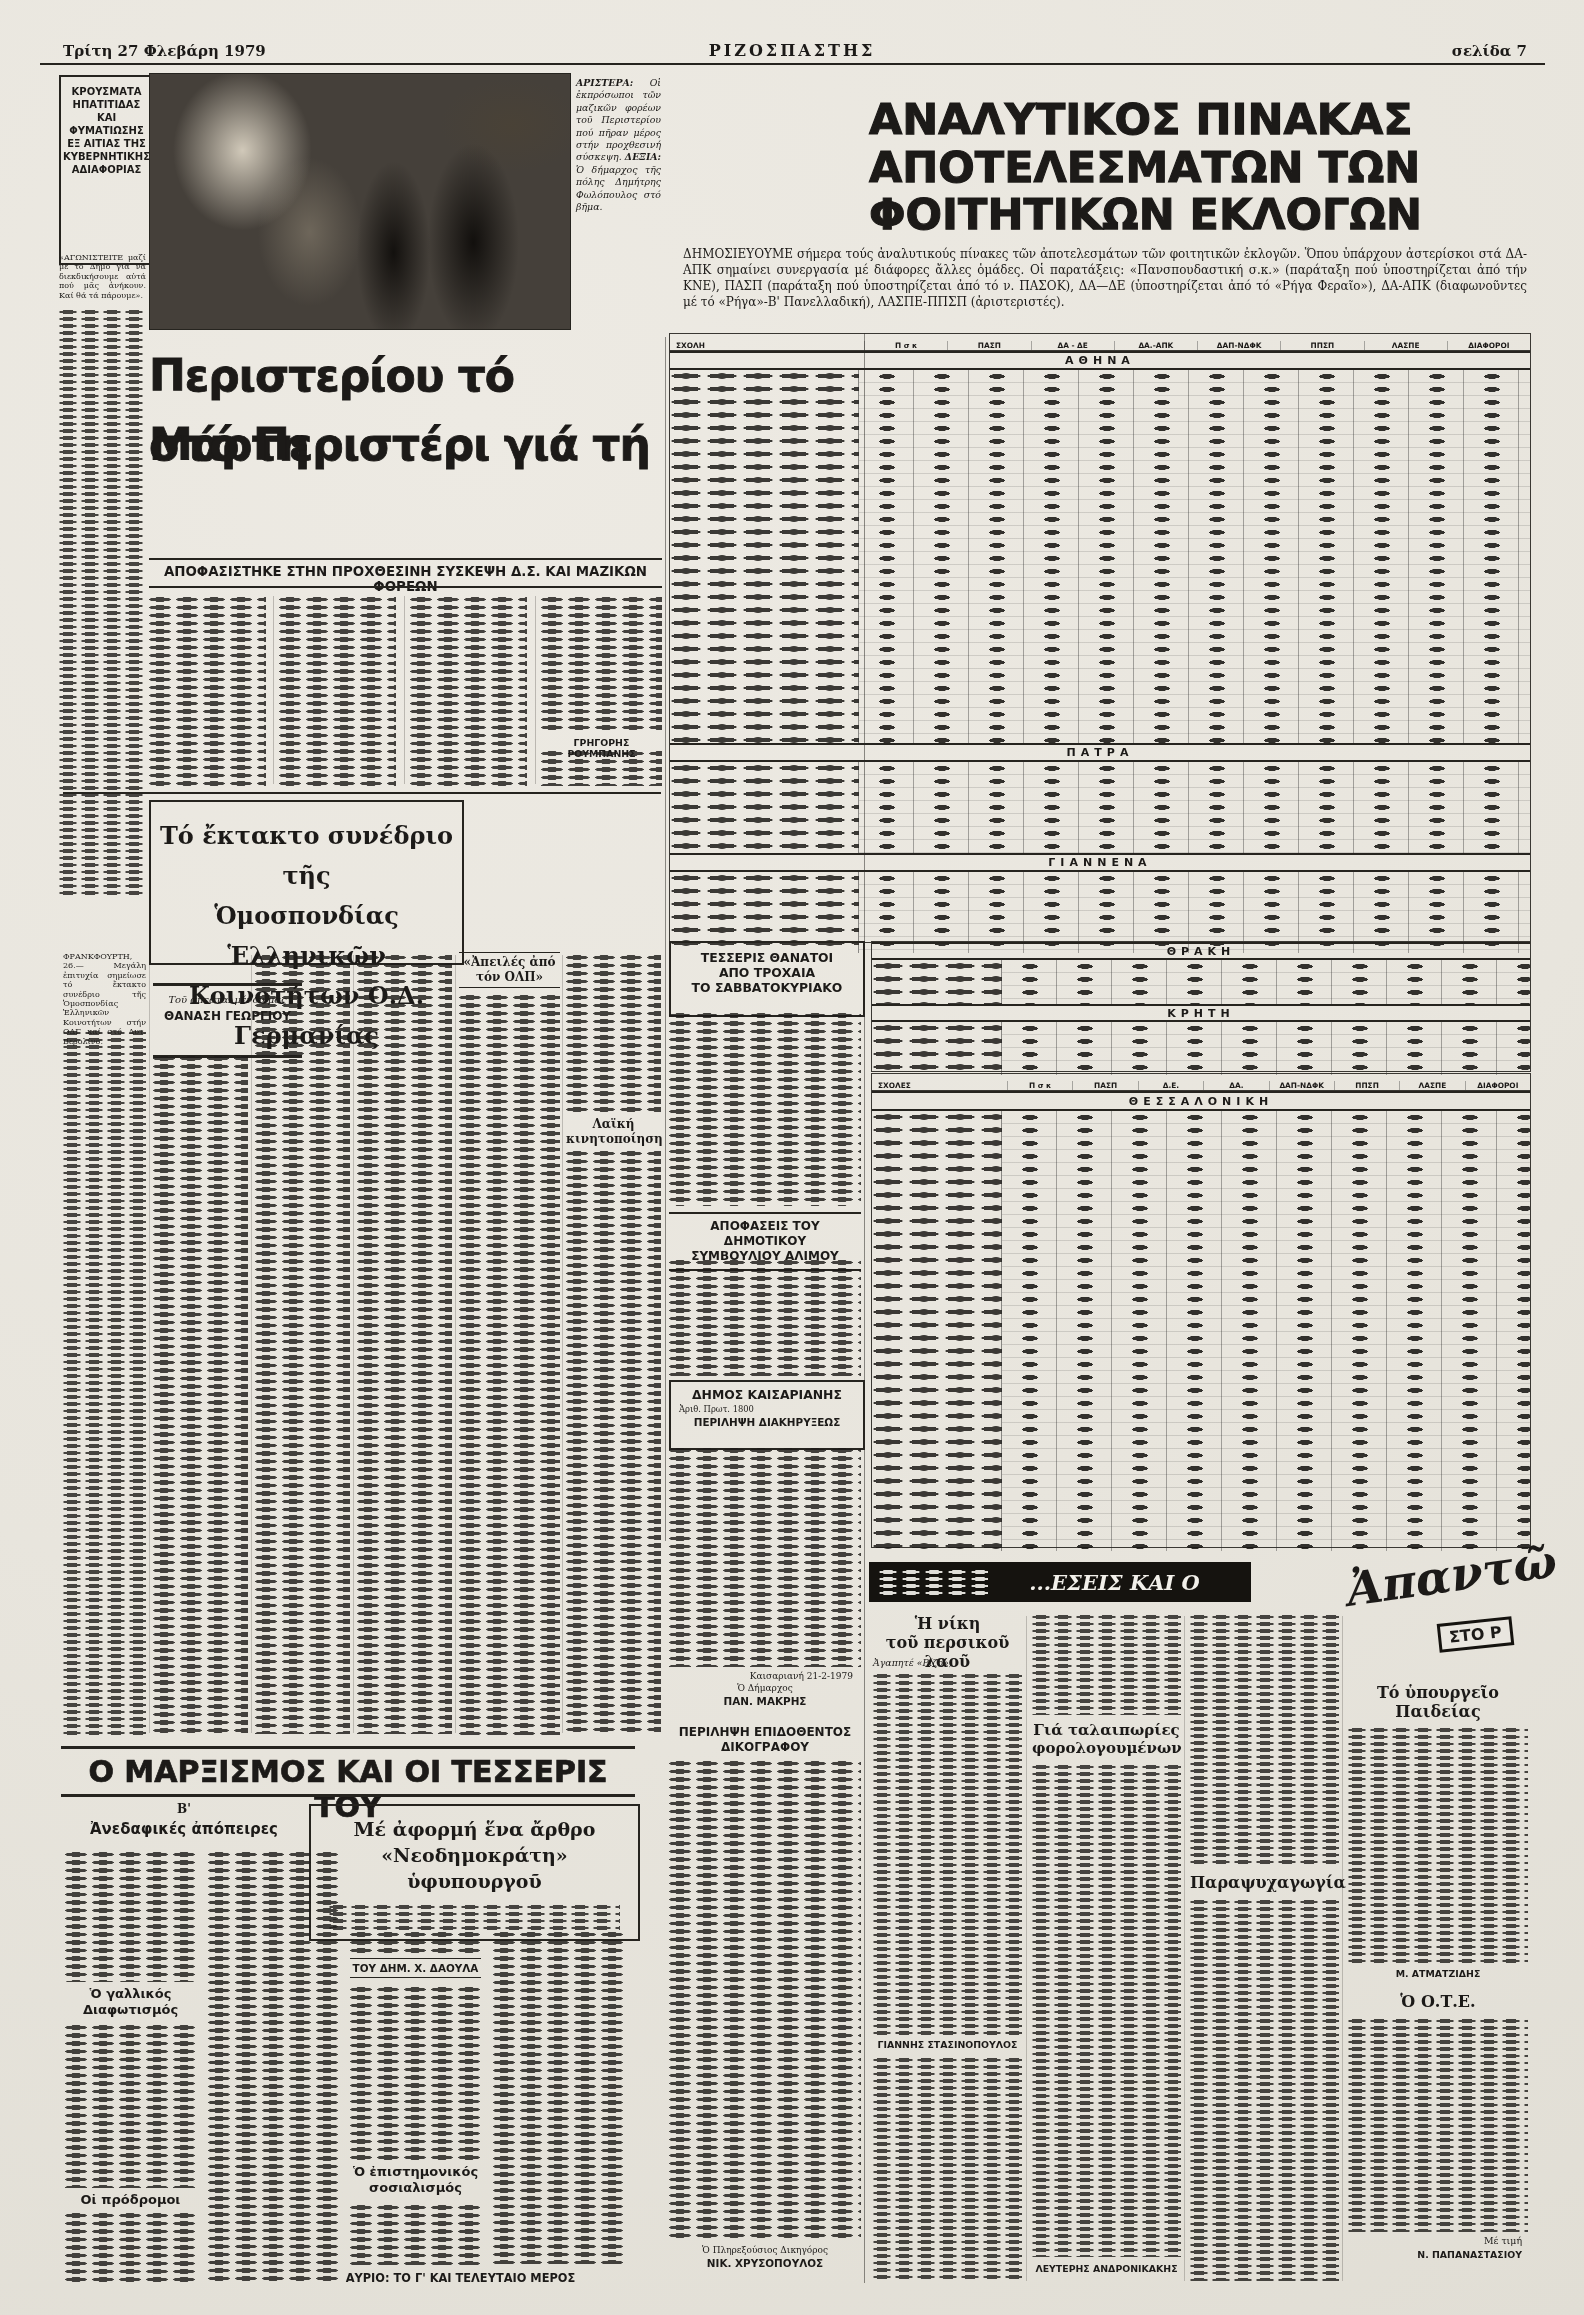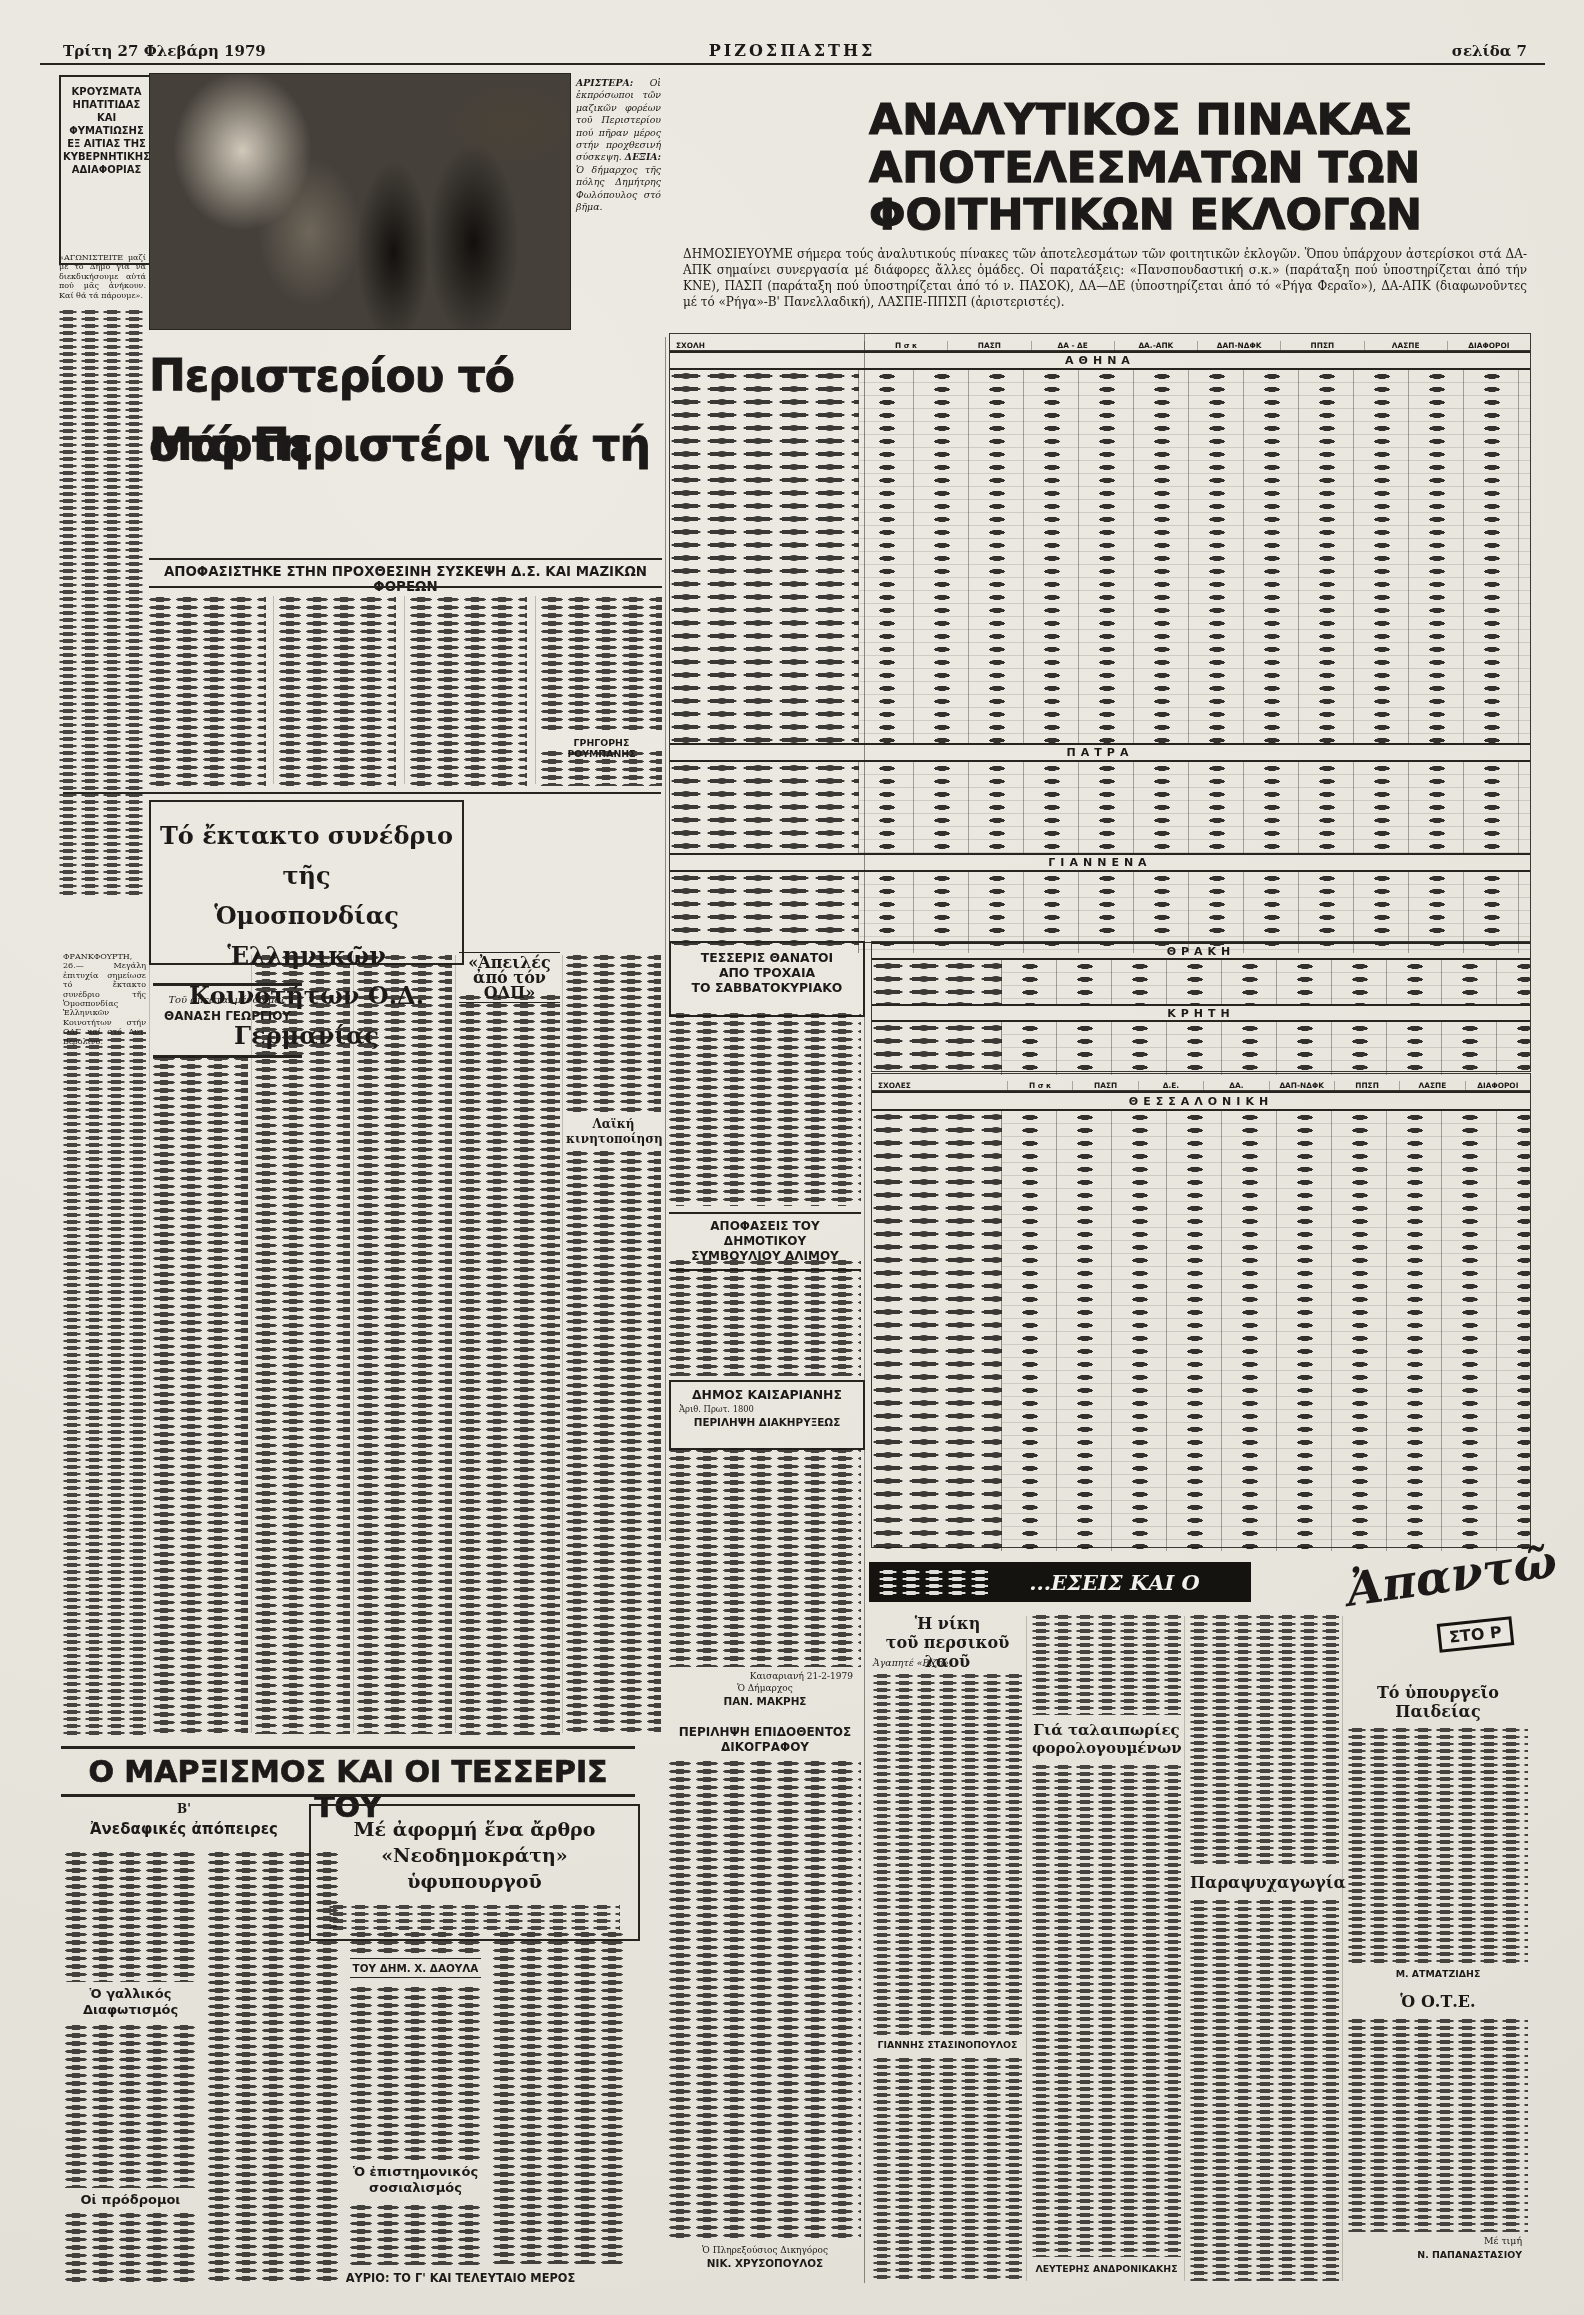--- a/index.html
+++ b/index.html
@@ -169,21 +169,21 @@
   <div class="abs ft-s" style="left:63px;top:1030px;width:83px;height:705px"></div>
 
   <div class="abs" style="left:153px;top:983px;width:149px;height:61px;border-top:3px solid #26241f;border-bottom:3px solid #26241f;padding-top:8px">
     <div class="c i" style="font-size:10px">Τοῦ ἀπεσταλμένου μας</div>
     <div class="c b sans" style="font-size:12px;margin-top:4px">ΘΑΝΑΣΗ ΓΕΩΡΓΙΟΥ</div>
   </div>
   <div class="abs ft" style="left:153px;top:1055px;width:95px;height:679px"></div>
   <div class="abs ft" style="left:255px;top:954px;width:95px;height:780px"></div>
   <div class="abs ft" style="left:357px;top:954px;width:95px;height:780px"></div>
 
-  <div class="abs c b" style="left:459px;top:952px;width:101px;font-size:16px;line-height:15px;border-top:1px solid #26241f;border-bottom:1px solid #26241f;padding:2px 0">«Ἀπειλές ἀπό τόν ΟΛΠ»</div>
+  <div class="abs c b" style="left:459px;top:952px;width:101px;font-size:12px;line-height:15px;border-top:1px solid #26241f;border-bottom:1px solid #26241f;padding:2px 0">«Ἀπειλές ἀπό τόν ΟΛΠ»</div>
   <div class="abs ft" style="left:459px;top:994px;width:101px;height:741px"></div>
 
   <div class="abs ft" style="left:566px;top:954px;width:95px;height:158px"></div>
   <div class="abs c b" style="left:566px;top:1117px;width:95px;font-size:12px;line-height:15px">Λαϊκή κινητοποίηση</div>
   <div class="abs ft" style="left:566px;top:1150px;width:95px;height:584px"></div>
 
   <div class="abs" style="left:669px;top:941px;width:192px;height:65px;border:2px solid #26241f;padding-top:7px">
     <div class="smallhead">ΤΕΣΣΕΡΙΣ ΘΑΝΑΤΟΙ</div>
     <div class="smallhead">ΑΠΟ ΤΡΟΧΑΙΑ</div>
     <div class="smallhead">ΤΟ ΣΑΒΒΑΤΟΚΥΡΙΑΚΟ</div>

